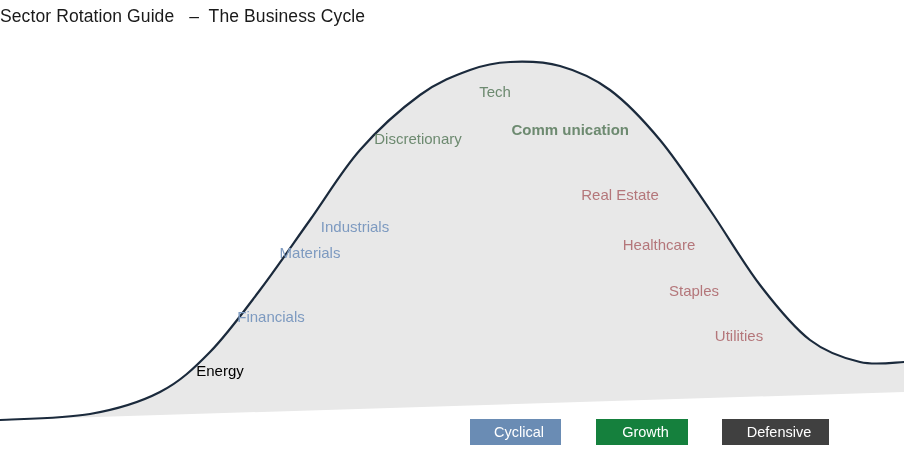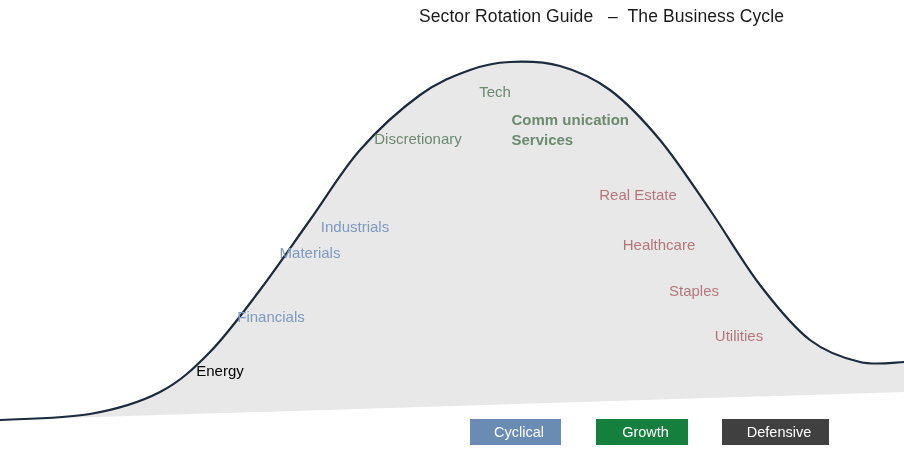--- a/index.html
+++ b/index.html
@@ -15,21 +15,21 @@
     width: 904px;
     height: 451px;
     background: #ffffff;
     overflow: hidden;
   }
   #chart-title {
     position: absolute;
     left: 0;
     top: 6px;
     width: 784px;
-    text-align: right;
+    text-align: left;
     font-size: 17.5px;
     color: #1a1a1a;
     letter-spacing: 0.1px;
     white-space: pre;
   }
   #curve-svg {
     position: absolute;
     left: 0;
     top: 0;
     width: 904px;
@@ -73,22 +73,22 @@
     <path id="cycle-line" fill="none" stroke-width="2.2" stroke-linecap="round" d="M 0 420 C 15 419, 63.33333333333333 418.6666666666667, 90 414 C 116.66666666666667 409.3333333333333, 140 402.3333333333333, 160 392 C 180 381.6666666666667, 193.33333333333334 369, 210 352 C 226.66666666666666 335, 243.33333333333334 312, 260 290 C 276.6666666666667 268, 293.3333333333333 243.33333333333334, 310 220 C 326.6666666666667 196.66666666666666, 341.6666666666667 170.83333333333334, 360 150 C 378.3333333333333 129.16666666666666, 401.6666666666667 108.33333333333333, 420 95 C 438.3333333333333 81.66666666666667, 455 75.5, 470 70 C 485 64.5, 495 62.666666666666664, 510 62 C 525 61.333333333333336, 543.3333333333334 61.333333333333336, 560 66 C 576.6666666666666 70.66666666666667, 593.3333333333334 77.66666666666667, 610 90 C 626.6666666666666 102.33333333333333, 643.3333333333334 120, 660 140 C 676.6666666666666 160, 693.3333333333334 185.83333333333334, 710 210 C 726.6666666666666 234.16666666666666, 743.3333333333334 263.3333333333333, 760 285 C 776.6666666666666 306.6666666666667, 793.3333333333334 327.1666666666667, 810 340 C 826.6666666666666 352.8333333333333, 844.3333333333334 358.3333333333333, 860 362 C 875.6666666666666 365.6666666666667, 896.6666666666666 362, 904 362" stroke="#1b2a3c"></path>
   </svg>
 
   <div id="labels-layer">
       <div class="sector-label align-center" style="left: 220px; top: 371px; color: #000000;"><div>Energy</div></div>
       <div class="sector-label align-center" style="left: 271px; top: 317px; color: rgb(125, 154, 192);"><div>Financials</div></div>
       <div class="sector-label align-center" style="left: 310px; top: 253px; color: rgb(125, 154, 192);"><div>Materials</div></div>
       <div class="sector-label align-center" style="left: 355px; top: 195px; color: rgb(125, 154, 192); margin-top: 32px;"><div>Industrials</div></div>
       <div class="sector-label align-center" style="left: 418px; top: 139px; color: rgb(109, 138, 112);"><div>Discretionary</div></div>
       <div class="sector-label align-center" style="left: 495px; top: 92px; color: rgb(109, 138, 112);"><div>Tech</div></div>
-      <div class="sector-label align-right" style="left: 629px; top: 130px; color: rgb(109, 138, 112);"><div>Comm unication</div><div>Services</div></div>
-      <div class="sector-label align-center" style="left: 638px; top: 195px; color: rgb(180, 118, 122);"><div>Real Estate</div></div>
+      <div class="sector-label align-right" style="left: 629px; top: 130px; color: rgb(109, 138, 112);"><div>Comm unication</div></div>
+      <div class="sector-label align-center" style="left: 620px; top: 195px; color: rgb(180, 118, 122);"><div>Real Estate</div></div>
       <div class="sector-label align-center" style="left: 659px; top: 245px; color: rgb(180, 118, 122);"><div>Healthcare</div></div>
       <div class="sector-label align-center" style="left: 694px; top: 291px; color: rgb(180, 118, 122);"><div>Staples</div></div>
       <div class="sector-label align-center" style="left: 739px; top: 336px; color: rgb(180, 118, 122);"><div>Utilities</div></div>
     </div>
 
   <div id="legend-layer">
       <div class="legend-item" style="left: 470px; top: 419px; width: 91px; background: rgb(106, 140, 180);">
         <span>Cyclical</span>
       </div>
       <div class="legend-item" style="left: 596px; top: 419px; width: 92px; background: #15803d;">

